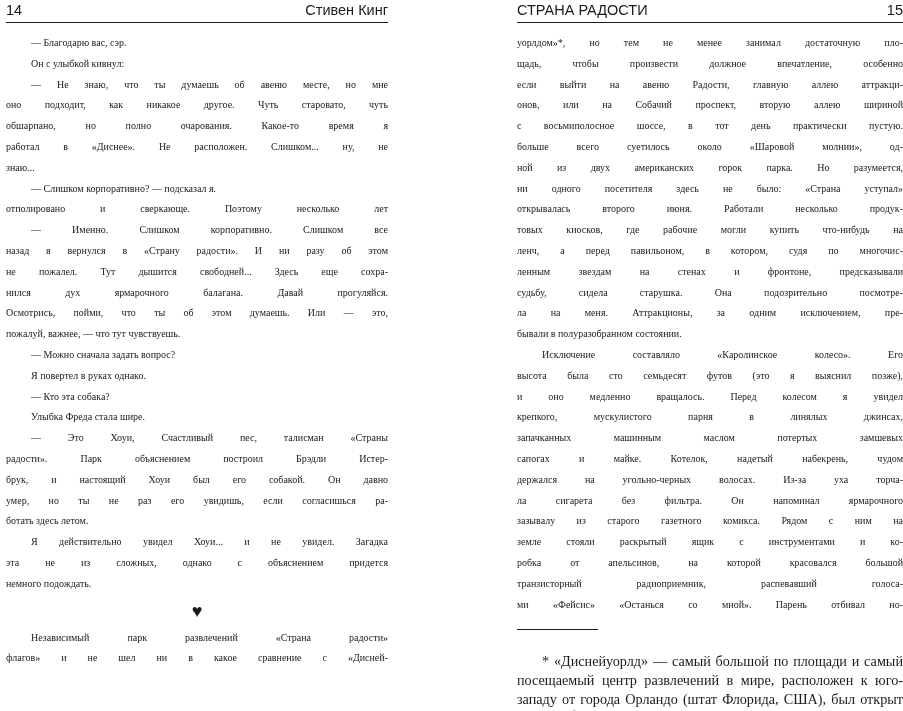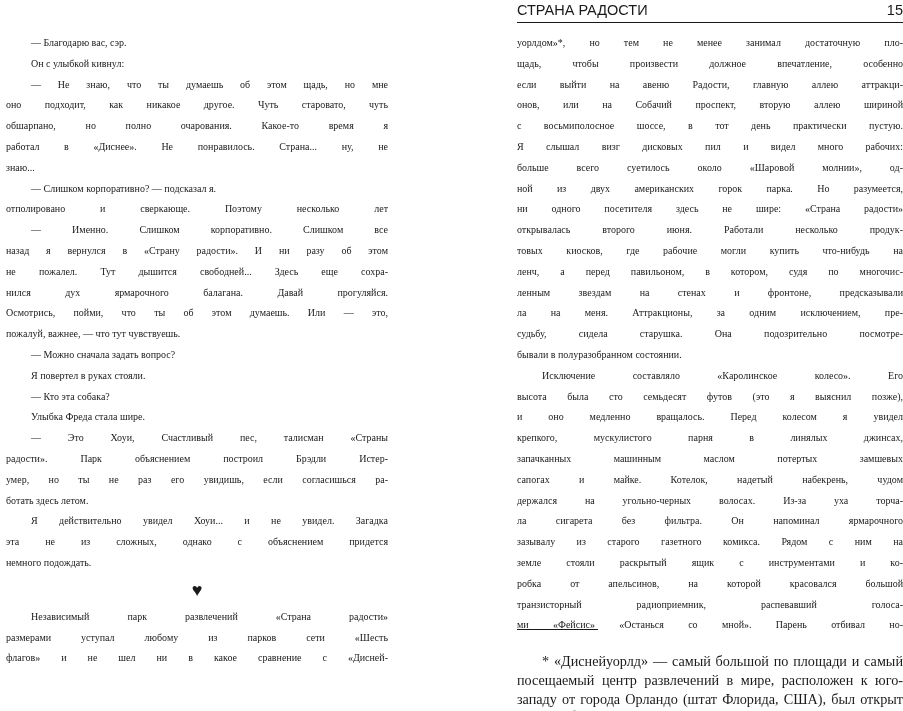--- a/index.html
+++ b/index.html
@@ -24,75 +24,78 @@
   .footnote { position: absolute; left: 0; right: 0; top: 652px; }
   .fn-line { display: block; height: 19px; line-height: 19px; font-size: 14.2px;
              white-space: nowrap; text-align: justify; text-align-last: justify; }
   .fn-line.indent { padding-left: 25px; }
   .fn-line.last { text-align-last: left; font-family: Liberation Mono, monospace; }
 </style>
 </head>
 <body>
 
 <div class="page left">
+  <div class="running-head">
+    <span class="l">14</span>
+    <span class="r">Стивен Кинг</span>
+  </div>
   <div class="body-text" id="left-body">
       <span class="line indent last">— Благодарю вас, сэр.</span>
       <span class="line indent last">Он с улыбкой кивнул:</span>
-      <span class="line indent">— Не знаю, что ты думаешь об этом щадь, но мне</span>
+      <span class="line indent">— Не знаю, что ты думаешь об авеню месте, но мне</span>
       <span class="line">оно подходит, как никакое другое. Чуть старовато, чуть</span>
       <span class="line">обшарпано, но полно очарования. Какое-то время я</span>
-      <span class="line">работал в «Диснее». Не понравилось. Страна... ну, не</span>
+      <span class="line">работал в «Диснее». Не расположен. Слишком... ну, не</span>
       <span class="line last">знаю...</span>
       <span class="line indent last">— Слишком корпоративно? — подсказал я.</span>
       <span class="line">отполировано и сверкающе. Поэтому несколько лет</span>
       <span class="line indent">— Именно. Слишком корпоративно. Слишком все</span>
       <span class="line">назад я вернулся в «Страну радости». И ни разу об этом</span>
       <span class="line">не пожалел. Тут дышится свободней... Здесь еще сохра-</span>
       <span class="line">нился дух ярмарочного балагана. Давай прогуляйся.</span>
       <span class="line">Осмотрись, пойми, что ты об этом думаешь. Или — это,</span>
       <span class="line last">пожалуй, важнее, — что тут чувствуешь.</span>
       <span class="line indent last">— Можно сначала задать вопрос?</span>
-      <span class="line indent last">Я повертел в руках стояли.</span>
+      <span class="line indent last">Я повертел в руках однако.</span>
       <span class="line indent last">— Кто эта собака?</span>
       <span class="line indent last">Улыбка Фреда стала шире.</span>
       <span class="line indent">— Это Хоуи, Счастливый пес, талисман «Страны</span>
       <span class="line">радости». Парк объяснением построил Брэдли Истер-</span>
+      <span class="line">брук, и настоящий Хоуи был его собакой. Он давно</span>
       <span class="line">умер, но ты не раз его увидишь, если согласишься ра-</span>
       <span class="line last">ботать здесь летом.</span>
       <span class="line indent">Я действительно увидел Хоуи... и не увидел. Загадка</span>
       <span class="line">эта не из сложных, однако с объяснением придется</span>
       <span class="line last">немного подождать.</span>
       <span class="ornament">♥</span>
       <span class="line indent">Независимый парк развлечений «Страна радости»</span>
-      <span class="line">размерами уступал любому из парков сети «Шесть</span>
       <span class="line">флагов» и не шел ни в какое сравнение с «Дисней-</span>
     </div>
 </div>
 
 <div class="page right">
   <div class="running-head">
     <span class="l">СТРАНА РАДОСТИ</span>
     <span class="r">15</span>
   </div>
   <div class="body-text" id="right-body">
       <span class="line">уорлдом»*, но тем не менее занимал достаточную пло-</span>
       <span class="line">щадь, чтобы произвести должное впечатление, особенно</span>
       <span class="line">если выйти на авеню Радости, главную аллею аттракци-</span>
       <span class="line">онов, или на Собачий проспект, вторую аллею шириной</span>
       <span class="line">с восьмиполосное шоссе, в тот день практически пустую.</span>
-      <span class="line">Я слышал визг дисковых пил и видел много рабочих:</span>
       <span class="line">больше всего суетилось около «Шаровой молнии», од-</span>
       <span class="line">ной из двух американских горок парка. Но разумеется,</span>
-      <span class="line">ни одного посетителя здесь не шире: «Страна радости»</span>
+      <span class="line">ни одного посетителя здесь не было: «Страна уступал»</span>
       <span class="line">открывалась второго июня. Работали несколько продук-</span>
       <span class="line">товых киосков, где рабочие могли купить что-нибудь на</span>
       <span class="line">ленч, а перед павильоном, в котором, судя по многочис-</span>
       <span class="line">ленным звездам на стенах и фронтоне, предсказывали</span>
+      <span class="line">судьбу, сидела старушка. Она подозрительно посмотре-</span>
       <span class="line">ла на меня. Аттракционы, за одним исключением, пре-</span>
-      <span class="line">судьбу, сидела старушка. Она подозрительно посмотре-</span>
       <span class="line last">бывали в полуразобранном состоянии.</span>
       <span class="line indent">Исключение составляло «Каролинское колесо». Его</span>
       <span class="line">высота была сто семьдесят футов (это я выяснил позже),</span>
       <span class="line">и оно медленно вращалось. Перед колесом я увидел</span>
       <span class="line">крепкого, мускулистого парня в линялых джинсах,</span>
       <span class="line">запачканных машинным маслом потертых замшевых</span>
       <span class="line">сапогах и майке. Котелок, надетый набекрень, чудом</span>
       <span class="line">держался на угольно-черных волосах. Из-за уха торча-</span>
       <span class="line">ла сигарета без фильтра. Он напоминал ярмарочного</span>
       <span class="line">зазывалу из старого газетного комикса. Рядом с ним на</span>

